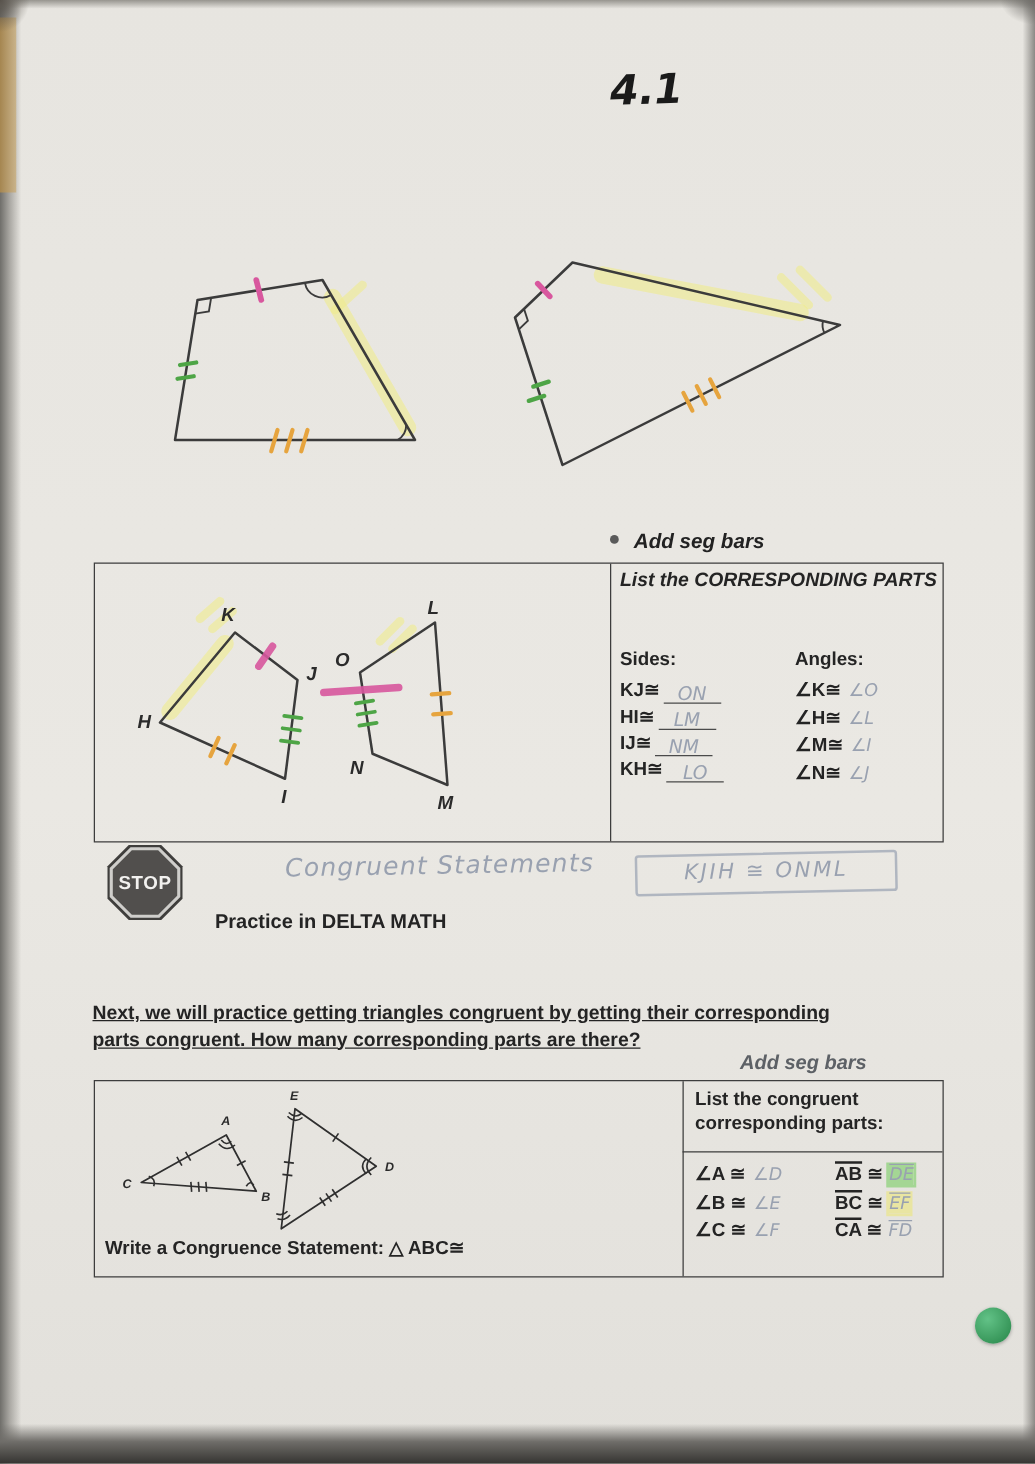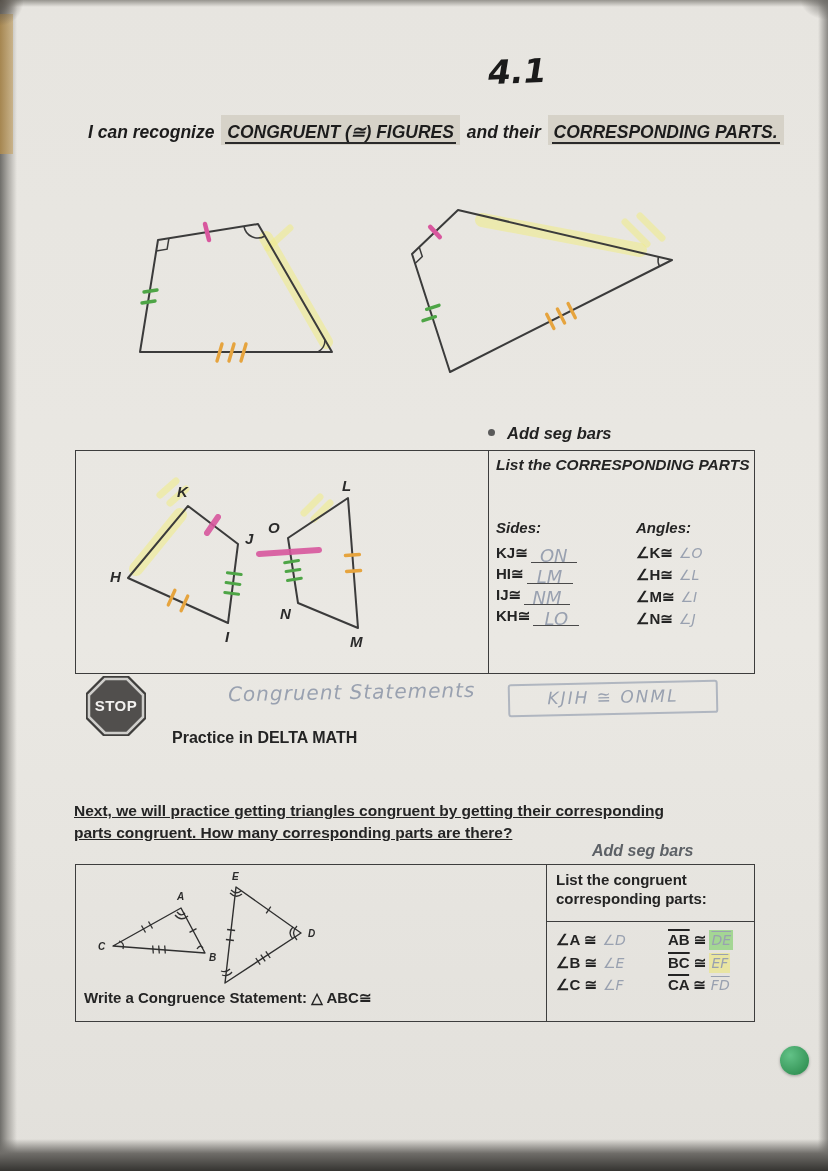--- a/index.html
+++ b/index.html
@@ -37,28 +37,28 @@
   .bullet-note { position:absolute; left:488px; top:424px; font-weight:bold; font-style:italic;
     font-size:16.5px; color:#222; }
   .bullet-note .dot { display:inline-block; width:7px; height:7px; border-radius:50%;
     background:#5a5a5a; margin-right:12px; vertical-align:3px; }
 
   .box1 { position:absolute; left:75px; top:450px; width:678px; height:222px; border:1.6px solid #3d3d3d; }
   .box1 .divider { position:absolute; left:412px; top:0; bottom:0; border-left:1.6px solid #3d3d3d; }
   .fig-mid { position:absolute; left:0; top:0; }
   .t1-header { position:absolute; left:420px; top:5px; font-weight:bold; font-style:italic; font-size:15.5px; }
   .t1-col { position:absolute; line-height:21px; font-size:15px; font-weight:bold; }
-  .t1-col .col-label { display:block; margin-bottom:4px;font-style:italic; }
+  .t1-col .col-label { display:block; margin-bottom:4px; }
   .t1-sides { left:420px; top:66px; }
   .t1-angles { left:560px; top:66px; }
   .ans-slot { display:inline-block; min-width:46px; border-bottom:1.3px solid #4a4a4a;
     margin-left:3px; text-align:center; height:17px; vertical-align:bottom; }
   .hw { font-family:"DejaVu Sans",sans-serif; font-style:italic; font-weight:normal;
     color:#99a1b0; }
-  .ans-hw { font-size:18px; }
+  .ans-hw { font-size:15px; }
   .angle-hw { font-size:14px; margin-left:6px; }
 
   .stop-wrap { position:absolute; left:84px; top:674px; }
   .stop-text { font:bold 15px "Liberation Sans",sans-serif; fill:#f2f1ef; letter-spacing:.5px; }
   .hw-title { position:absolute; left:228px; top:680px; font-size:20px; letter-spacing:1px;
     transform:rotate(-1deg); }
   .hw-box { position:absolute; left:508px; top:682px; width:206px; height:29px;
     border:2px solid #b0b6c0; border-radius:3px; transform:rotate(-1.2deg);
     font-size:17px; text-align:center; line-height:27px; letter-spacing:2px; }
   .practice { position:absolute; left:172px; top:729px; font-weight:bold; font-size:16px; }
@@ -102,21 +102,20 @@
   .fig-label { font:italic bold 15px "Liberation Sans",sans-serif; fill:#2b2b2b; }
   .fig-label-sm { font:italic bold 10px "Liberation Sans",sans-serif; fill:#2b2b2b; }
 </style>
 </head>
 <body>
 
 <div class="photo">
 
   <div class="lesson-number">4.1</div>
 
-  <div class="objective"><span>I can recognize</span><span class="gap"> </span><span class="hl">CONGRUENT (≅) FIGURES</span><span class="gap"> </span><span>and their</span><span class="gap"> </span><span class="hl">CORRESPONDING PARTS.</span></div>
 
   <svg class="fig-top" width="600" height="220" viewBox="0 0 600 220">
     <g>
       <line x1="146" y1="48" x2="206" y2="152" class="mk-yellow-wide"></line>
       <line x1="148" y1="58" x2="170" y2="38" class="mk-yellow"></line>
       <polygon points="38,50 138,34 212,162 20,162" class="outline"></polygon>
       <path d="M36.2,60.9 L47.1,59.2 L48.9,48.3" class="outline-thin"></path>
       <path d="M124,36.5 A14,14 0 0 0 145,46" class="outline-thin"></path>
       <path d="M205,150 A14,14 0 0 1 198,162" class="outline-thin"></path>
       <line x1="85" y1="34" x2="89" y2="50" class="mk-pink"></line>

